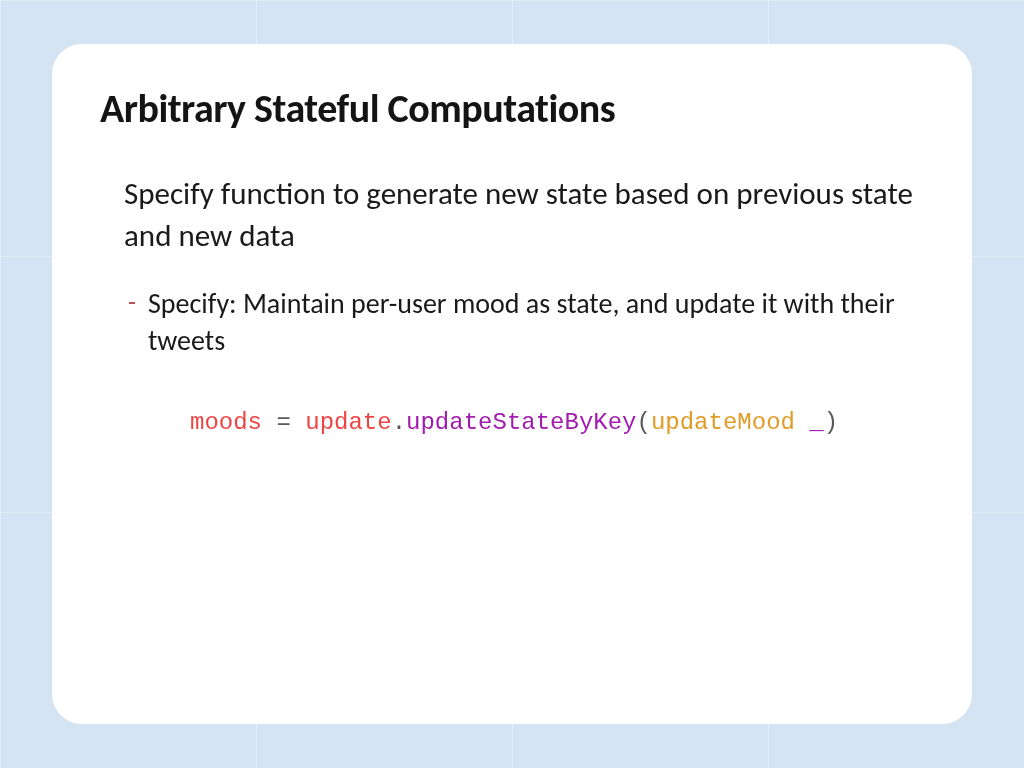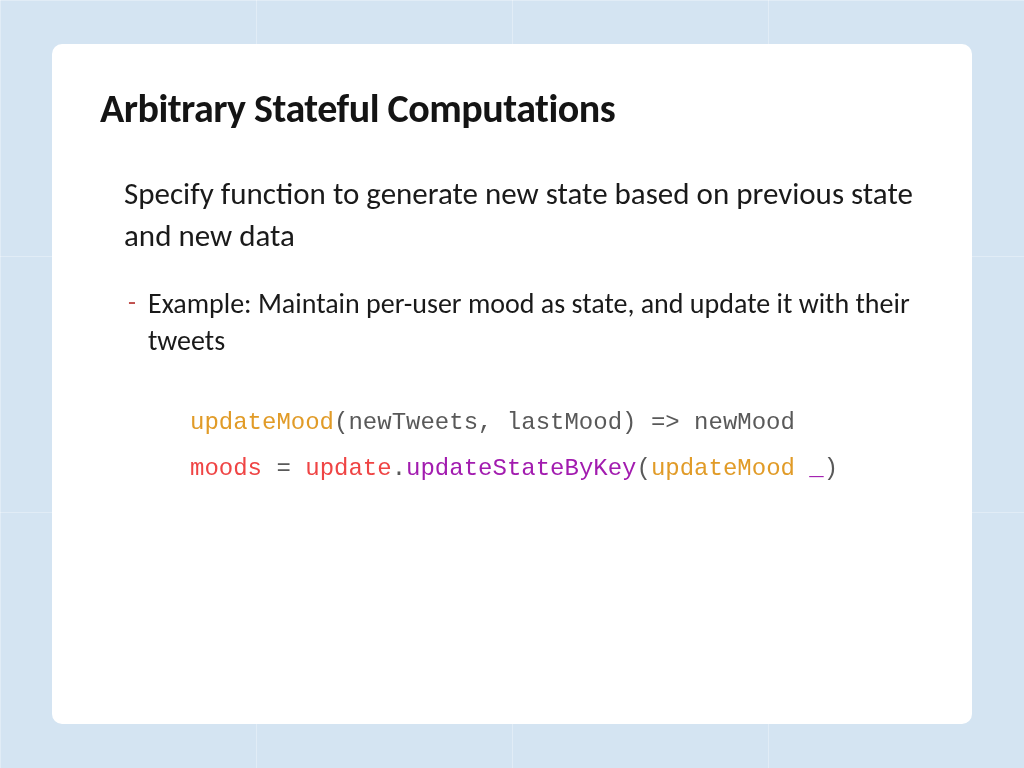--- a/index.html
+++ b/index.html
@@ -18,21 +18,21 @@
       font-family: Calibri, "Segoe UI", Arial, sans-serif;
       display: flex;
       align-items: center;
       justify-content: center;
       overflow: hidden;
     }
     .slide {
       width: 920px;
       height: 680px;
       background: #ffffff;
-      border-radius: 10px;
+      border-radius: 30px;
       padding: 40px 48px;
       position: relative;
     }
     .title {
       font-size: 40px;
       font-weight: bold;
       color: #141414;
       margin-bottom: 40px;
       letter-spacing: -0.5px;
     }
@@ -87,24 +87,21 @@
 </head>
 <body>
 
 <div class="slide">
   <h1 class="title">Arbitrary Stateful Computations</h1>
 
   <p class="subtitle">Specify function to generate new state based on previous state and new data</p>
 
   <div class="example-row">
     <span class="bullet">-</span>
-    <span class="example-text">Example: Maintain per-user mood as state, and update it with their tweets</span>
+    <span class="example-text">Specify: Maintain per-user mood as state, and update it with their tweets</span>
   </div>
 
   <div class="code-block">
-    <div class="code-line">
-      <span class="tok-orange">updateMood</span><span class="tok-default">(newTweets, lastMood) =&gt; newMood</span>
-    </div>
     <div class="code-line">
       <span class="tok-red">moods </span><span class="tok-default">= </span><span class="tok-red">update</span><span class="tok-default">.</span><span class="tok-blue">updateStateByKey</span><span class="tok-default">(</span><span class="tok-orange">updateMood </span><span class="tok-blue">_</span><span class="tok-default">)</span>
     </div>
   </div>
 </div>
 
 </body></html>

